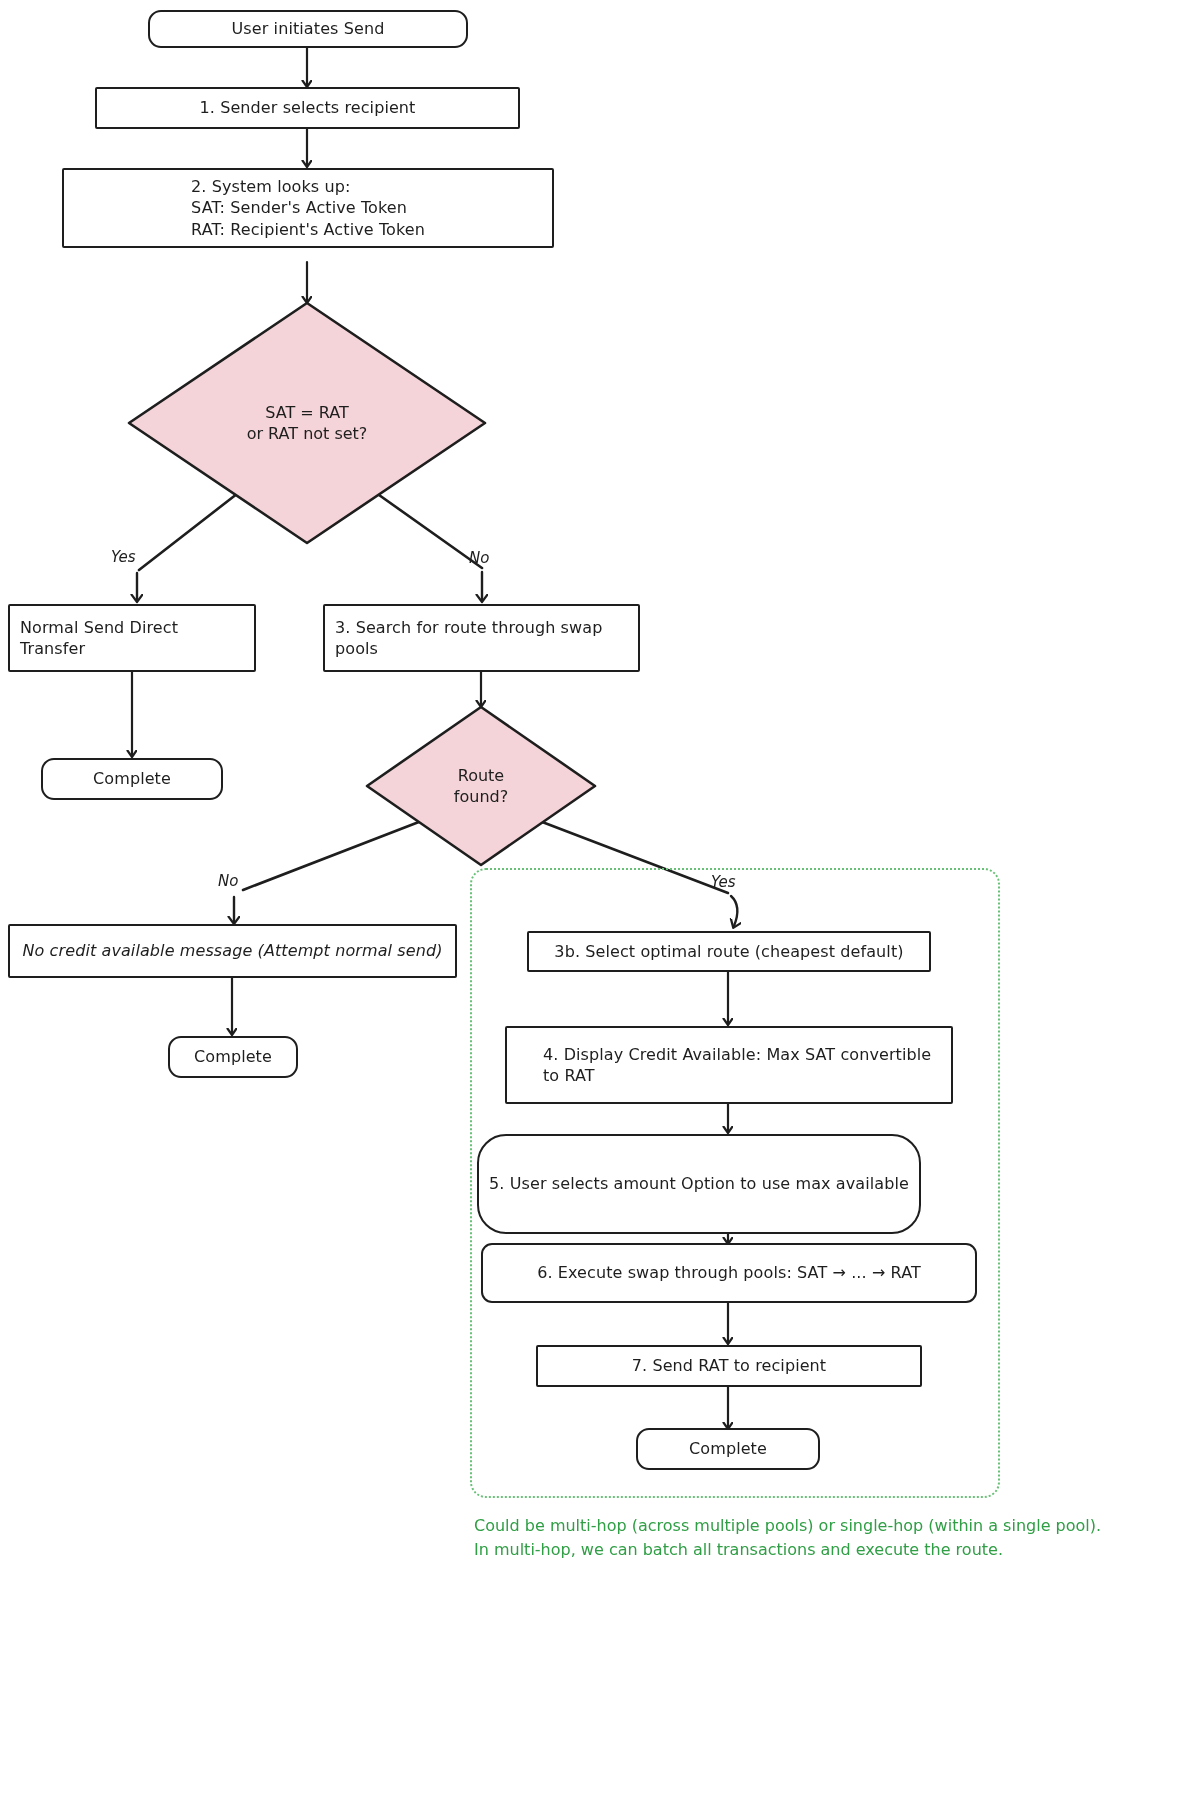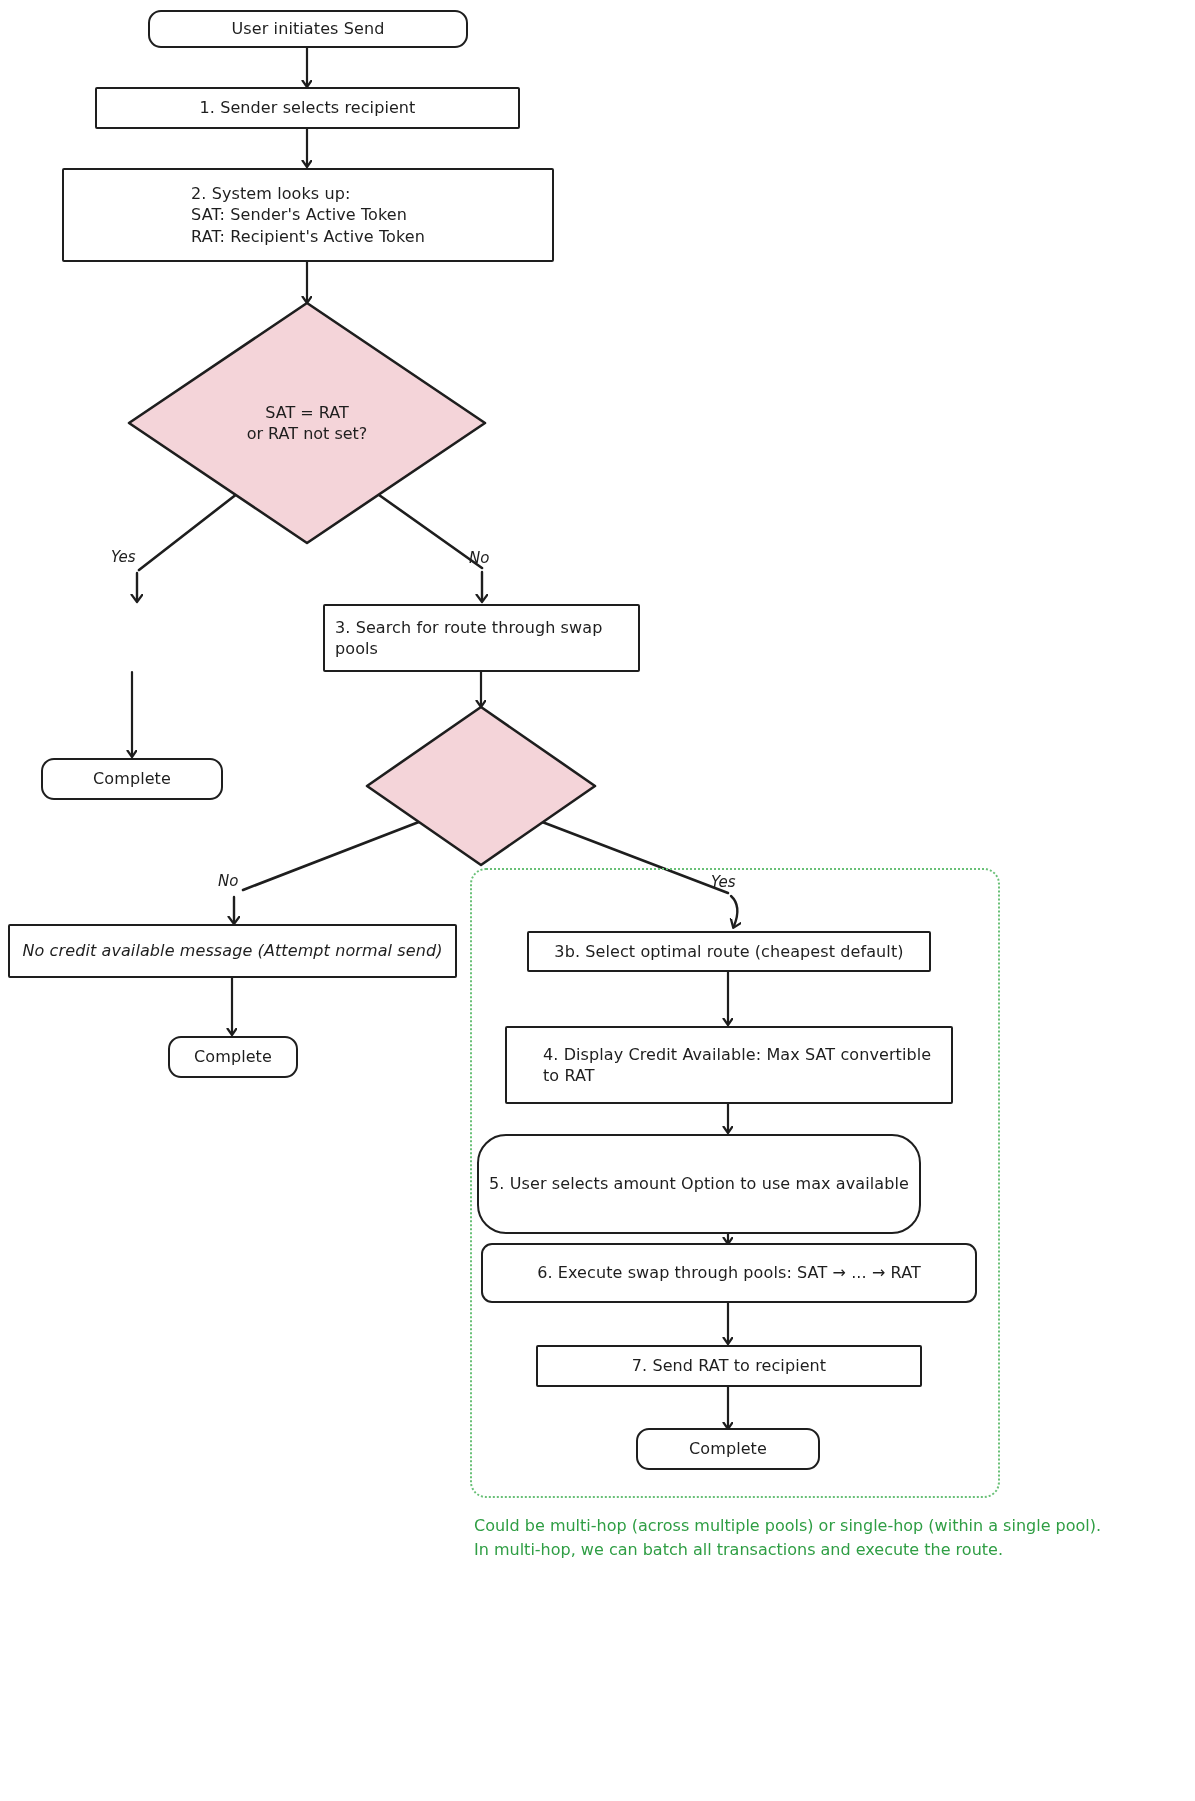--- a/index.html
+++ b/index.html
@@ -141,38 +141,43 @@
     <polygon points="307,303 485,423 307,543 129,423" fill="#f4d4d9" stroke="#1e1e1e" stroke-width="2.6" stroke-linejoin="round"></polygon>
     <polygon points="481,707 595,786 481,865 367,786" fill="#f4d4d9" stroke="#1e1e1e" stroke-width="2.6" stroke-linejoin="round"></polygon>
   </svg>
 
   <div class="group-box" style="left:470px; top:868px; width:530px; height:630px;"></div>
 
   <div class="node rounded" style="left:148px; top:10px; width:320px; height:38px;">User initiates Send</div>
 
   <div class="node rect" style="left:95px; top:87px; width:425px; height:42px;">1. Sender selects recipient</div>
 
-  <div class="node rect" style="left:62px; top:168px; width:492px; height:94px; white-space:pre-line;">2. System looks up:
+  <div class="node rect" style="left:62px; top:168px; width:492px; height:80px; white-space:pre-line;">2. System looks up:
 SAT: Sender's Active Token
 RAT: Recipient's Active Token</div>
 
   <div class="diamond-wrap" style="left:129px; top:303px; width:356px; height:240px;">
     <div class="diamond-label" style="white-space:pre-line;">SAT = RAT
 or RAT not set?</div>
   </div>
 
   <span class="edge-label" style="left:111px; top:548px;">Yes</span>
 
   <span class="edge-label" style="left:469px; top:549px;">No</span>
 
+  <div class="node rect" style="left:8px; top:604px; width:248px; height:68px;">Normal Send Direct Transfer</div>
 
   <div class="node rounded" style="left:41px; top:758px; width:182px; height:42px;">Complete</div>
 
   <div class="node rect" style="left:323px; top:604px; width:317px; height:68px;">3. Search for route through swap pools</div>
 
+  <div class="diamond-wrap" style="left:367px; top:707px; width:228px; height:158px;">
+    <div class="diamond-label" style="white-space:pre-line;">Route
+found?</div>
+  </div>
 
   <span class="edge-label" style="left:218px; top:872px;">No</span>
 
   <span class="edge-label" style="left:711px; top:873px;">Yes</span>
 
   <div class="node rect" style="left:8px; top:924px; width:449px; height:54px; font-style:italic;">No credit available message (Attempt normal send)</div>
 
   <div class="node rounded" style="left:168px; top:1036px; width:130px; height:42px;">Complete</div>
 
   <div class="node rect" style="left:527px; top:931px; width:404px; height:41px;">3b. Select optimal route (cheapest default)</div>

